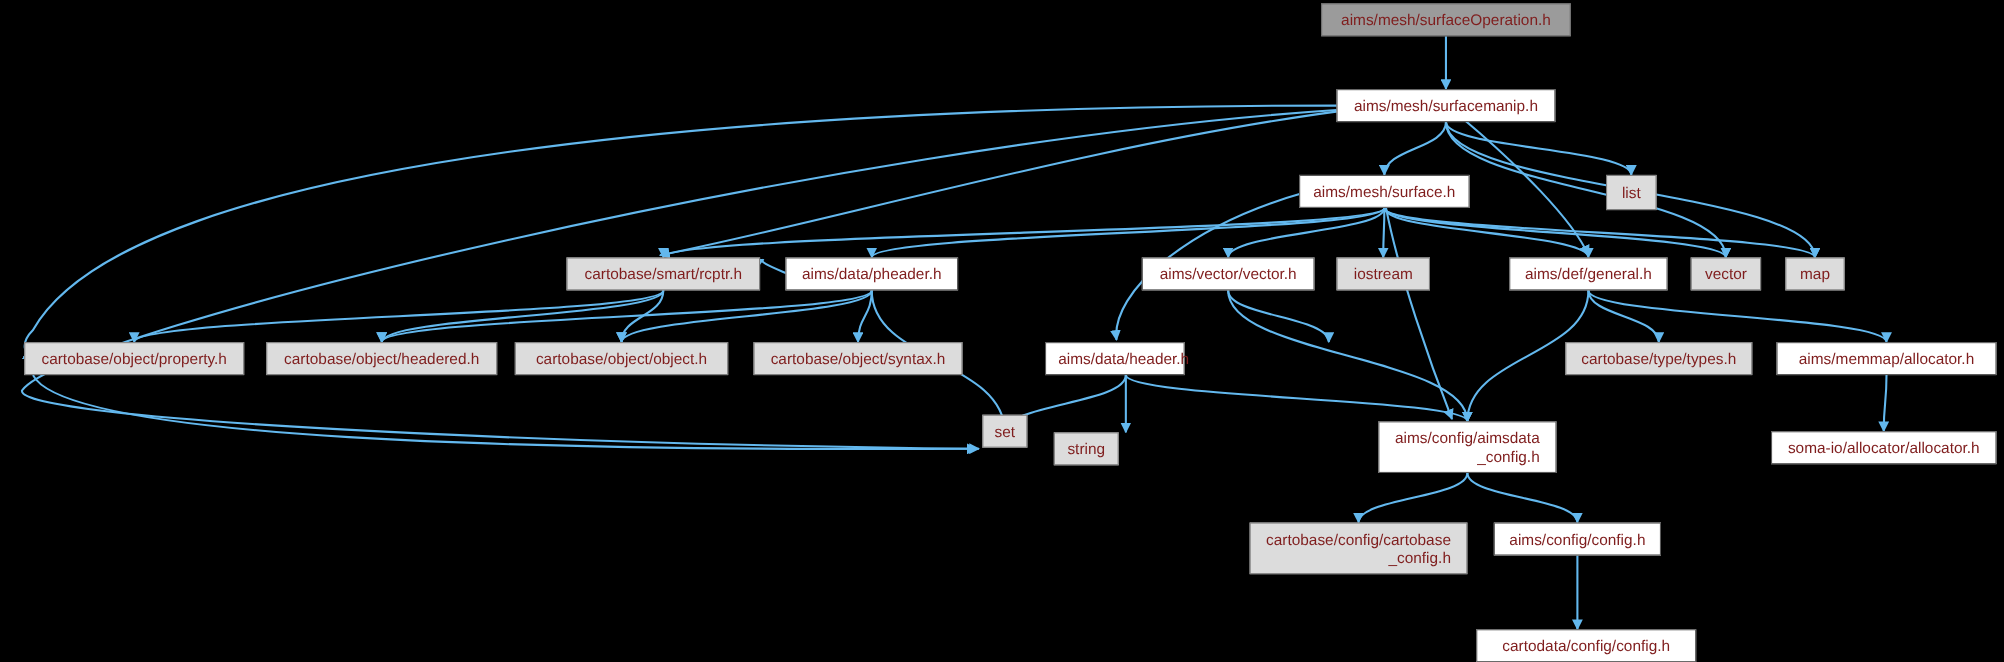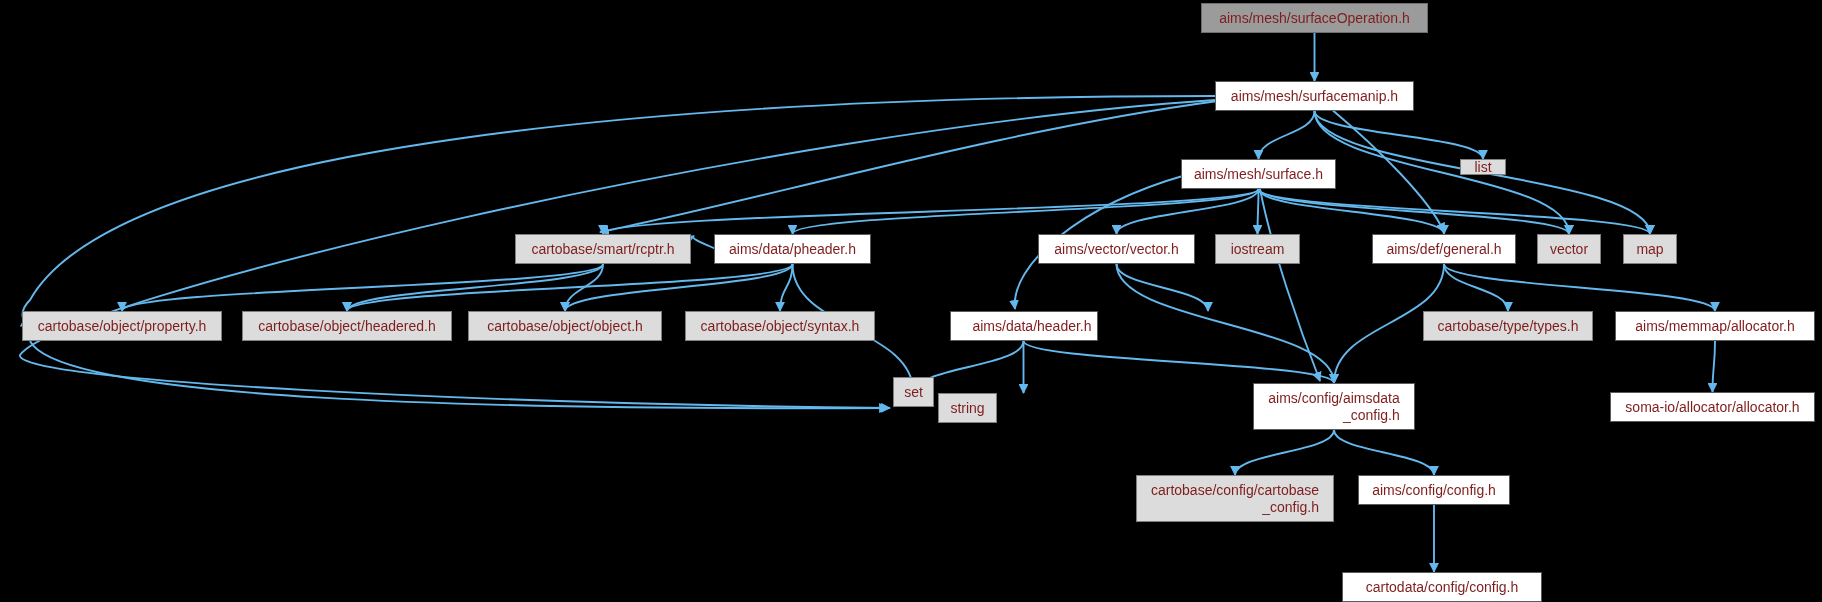--- a/index.html
+++ b/index.html
@@ -96,37 +96,37 @@
       <path d="M 1023.5,341 C 1023.5,362 1334,362 1334,383" fill="none" stroke="#63b8ee" stroke-width="1.9" marker-end="url(#ah)"></path>
       <path d="M 30,341 C 60,400 480,410 888,408" fill="none" stroke="#63b8ee" stroke-width="1.9" marker-end="url(#ah)"></path>
       <path d="M 1715,341 C 1715,366.5 1712.5,366.5 1712.5,392" fill="none" stroke="#63b8ee" stroke-width="1.9" marker-end="url(#ah)"></path>
       <path d="M 1334,430 C 1334,452.5 1235,452.5 1235,475" fill="none" stroke="#63b8ee" stroke-width="1.9" marker-end="url(#ah)"></path>
       <path d="M 1334,430 C 1334,452.5 1434,452.5 1434,475" fill="none" stroke="#63b8ee" stroke-width="1.9" marker-end="url(#ah)"></path>
       <path d="M 1434,505 C 1434,538.5 1434,538.5 1434,572" fill="none" stroke="#63b8ee" stroke-width="1.9" marker-end="url(#ah)"></path>
     </svg>
 <div class="node current" style="left: 1201px; top: 3px; width: 227px; height: 30px;">aims/mesh/surfaceOperation.h</div>
     <div class="node white" style="left: 1215px; top: 81px; width: 199px; height: 30px;">aims/mesh/surfacemanip.h</div>
     <div class="node white" style="left: 1181px; top: 159px; width: 155px; height: 30px;">aims/mesh/surface.h</div>
-    <div class="node grey" style="left: 1460px; top: 159px; width: 46px; height: 16px;">list</div>
+    <div class="node grey" style="left: 1460px; top: 159px; width: 46px; height: 32px;">list</div>
     <div class="node grey" style="left: 515px; top: 234px; width: 176px; height: 30px;">cartobase/smart/rcptr.h</div>
     <div class="node white" style="left: 714px; top: 234px; width: 157px; height: 30px;">aims/data/pheader.h</div>
     <div class="node white" style="left: 1038px; top: 234px; width: 157px; height: 30px;">aims/vector/vector.h</div>
     <div class="node grey" style="left: 1215px; top: 234px; width: 85px; height: 30px;">iostream</div>
     <div class="node white" style="left: 1372px; top: 234px; width: 144px; height: 30px;">aims/def/general.h</div>
     <div class="node grey" style="left: 1537px; top: 234px; width: 64px; height: 30px;">vector</div>
     <div class="node grey" style="left: 1623px; top: 234px; width: 54px; height: 30px;">map</div>
     <div class="node grey" style="left: 22px; top: 311px; width: 200px; height: 30px;">cartobase/object/property.h</div>
     <div class="node grey" style="left: 242px; top: 311px; width: 210px; height: 30px;">cartobase/object/headered.h</div>
     <div class="node grey" style="left: 468px; top: 311px; width: 194px; height: 30px;">cartobase/object/object.h</div>
     <div class="node grey" style="left: 685px; top: 311px; width: 190px; height: 30px;">cartobase/object/syntax.h</div>
-    <div class="node white" style="left: 950px; top: 311px; width: 148px; height: 30px; padding-left: 16px;">aims/data/header.h</div>
+    <div class="node white" style="left: 950px; top: 311px; width: 127px; height: 30px; padding-left: 16px;">aims/data/header.h</div>
     <div class="node grey" style="left: 1423px; top: 311px; width: 170px; height: 30px;">cartobase/type/types.h</div>
     <div class="node white" style="left: 1615px; top: 311px; width: 200px; height: 30px;">aims/memmap/allocator.h</div>
     <div class="node grey" style="left: 893px; top: 377px; width: 41px; height: 30px;">set</div>
-    <div class="node grey" style="left: 938px; top: 393px; width: 59px; height: 30px;">string</div>
+    <div class="node grey" style="left: 958px; top: 393px; width: 59px; height: 30px;">string</div>
     <div class="node white" style="left: 1253px; top: 383px; width: 162px; height: 47px;">aims/config/aimsdata
 _config.h</div>
     <div class="node white" style="left: 1610px; top: 392px; width: 205px; height: 30px;">soma-io/allocator/allocator.h</div>
     <div class="node grey" style="left: 1136px; top: 475px; width: 198px; height: 47px;">cartobase/config/cartobase
 _config.h</div>
     <div class="node white" style="left: 1358px; top: 475px; width: 152px; height: 30px;">aims/config/config.h</div>
     <div class="node white" style="left: 1342px; top: 572px; width: 200px; height: 30px;">cartodata/config/config.h</div>
   </div>
 
 </body></html>

